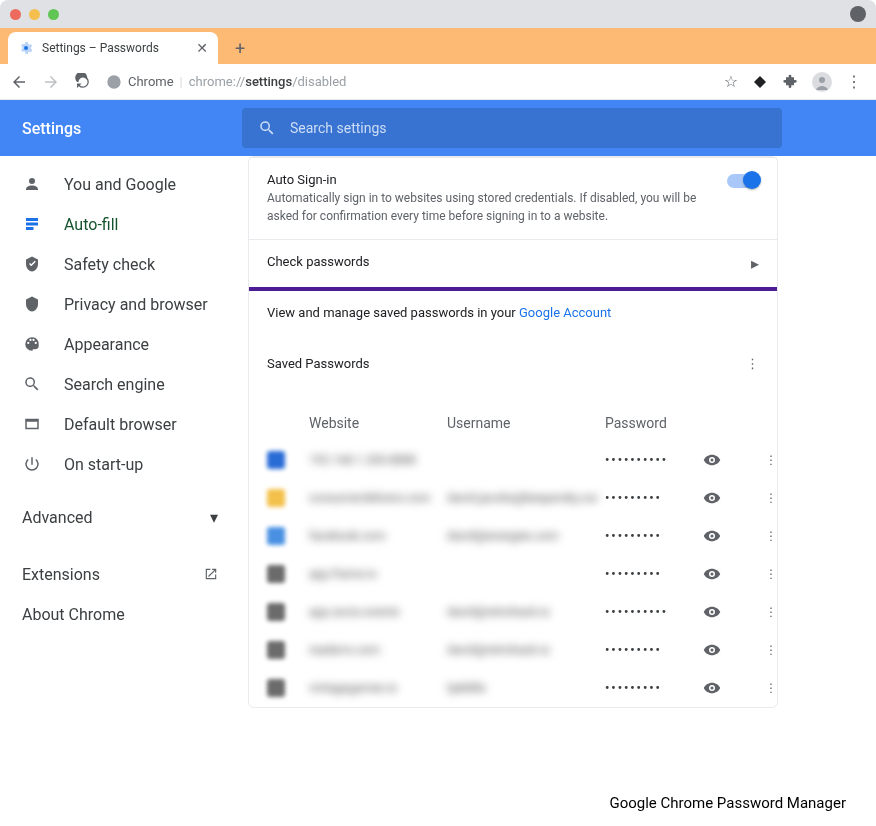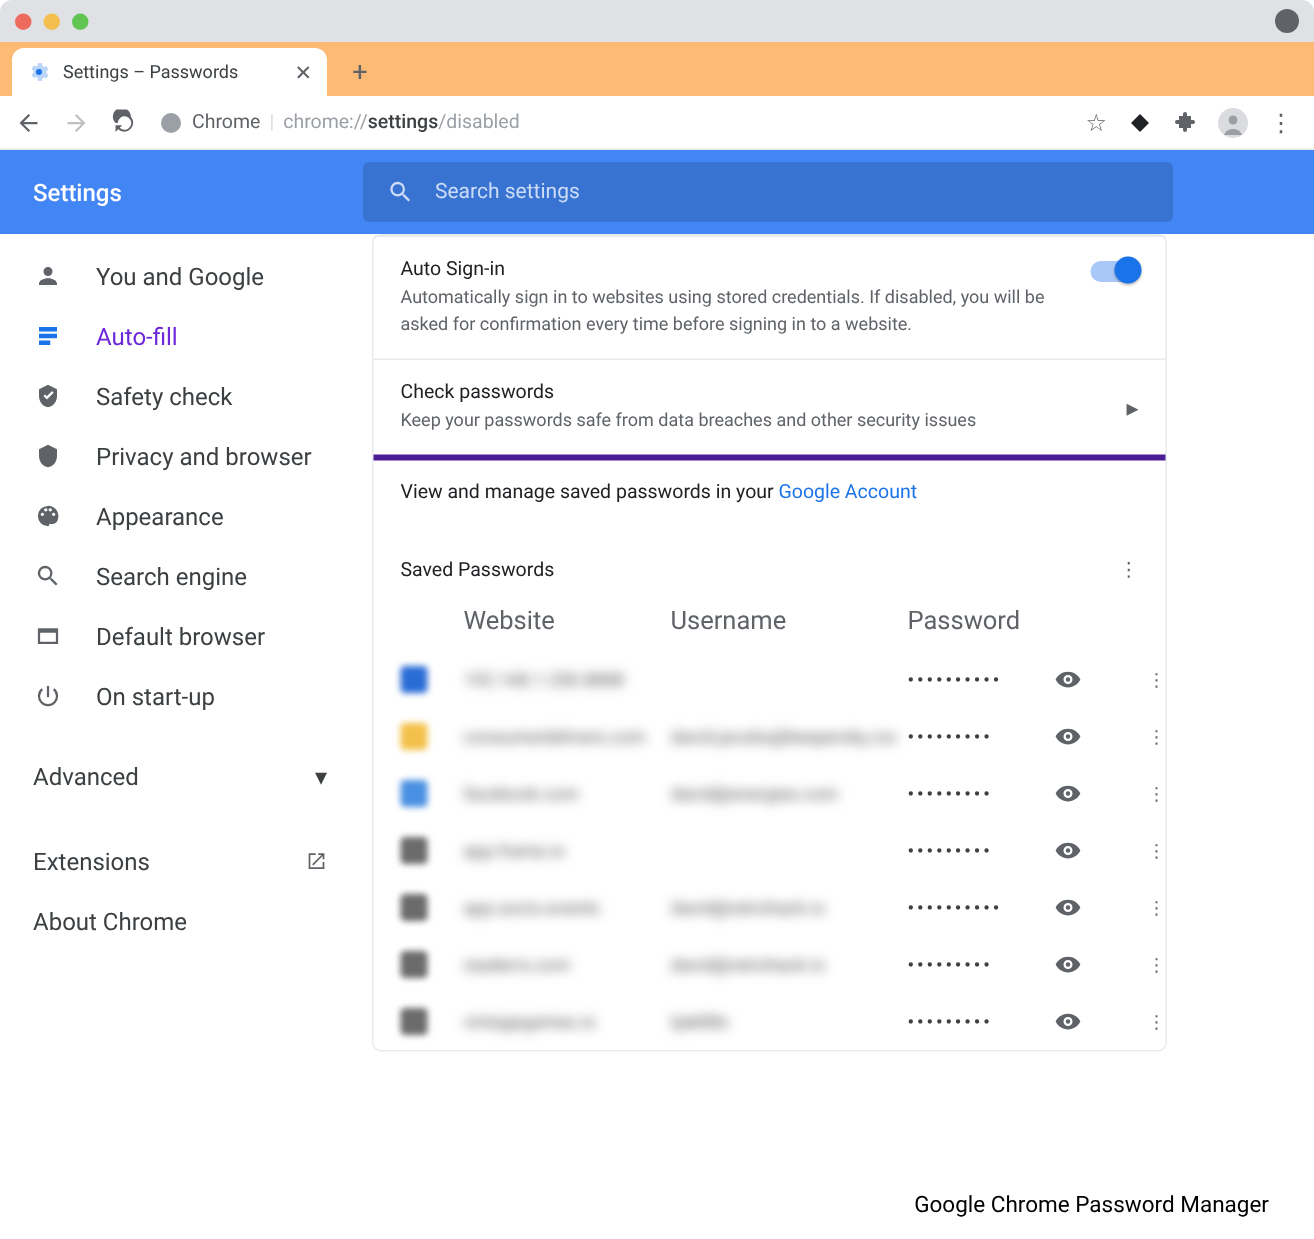--- a/index.html
+++ b/index.html
@@ -24,21 +24,21 @@
 .url-box .bold{color:#3c4043;font-weight:500}
 .ext-icons{display:flex;gap:14px;align-items:center;color:#5f6368;margin-right:4px;}
 
 .app-header{height:56px;background:#4285f4;display:flex;align-items:center;padding:0 22px;gap:20px;}
 .app-title{color:#fff;font-size:16px;font-weight:500;width:200px;}
 .search-settings{flex:0 0 540px;height:40px;background:#3873d1;border-radius:4px;display:flex;align-items:center;padding:0 16px;gap:14px;color:#cdddf7;font-size:14px;}
 
 .body-area{display:flex;height:660px;}
 .sidebar{width:240px;padding:8px 0;display:flex;flex-direction:column;font-size:16px;color:#3c4043;}
 .side-item{display:flex;align-items:center;height:40px;padding:0 22px;gap:22px;cursor:pointer;}
-.side-item.active{color:#6d28d9;}
+.side-item.active{color:#14532d;}
 .side-item .icon{width:20px;display:flex;justify-content:center;color:#5f6368;}
 .side-item.active .icon{color:#1a73e8}
 .side-section{height:46px;display:flex;align-items:center;justify-content:space-between;padding:0 22px;color:#3c4043;border-top:0;}
 .side-link{height:40px;display:flex;align-items:center;justify-content:space-between;padding:0 22px;color:#3c4043;}
 
 .main{flex:1;background:#fff;overflow:hidden;}
 .card{width:530px;margin-left:8px;border:1px solid #e8eaed;border-radius:6px;margin-top:0;}
 .card-header{display:flex;align-items:center;padding:14px 18px;gap:18px;}
 .back-arrow{color:#5f6368;}
 .card-title{font-weight:500;font-size:15px;color:#202124;}
@@ -51,21 +51,21 @@
 .toggle{width:32px;height:14px;background:#a9c7f8;border-radius:7px;position:relative;flex-shrink:0;margin-top:2px;}
 .toggle::after{content:'';position:absolute;right:-2px;top:-3px;width:18px;height:18px;border-radius:50%;background:#1a73e8;box-shadow:0 1px 2px rgba(0,0,0,.3);}
 .chev-right{margin-left:auto;color:#5f6368;align-self:center;}
 
 .manage-row{padding:14px 18px;font-size:13px;color:#202124;}
 .manage-row a{color:#1a73e8;text-decoration:none;}
 
 .saved-header{display:flex;align-items:center;justify-content:space-between;padding:22px 18px 10px;font-size:13px;color:#202124;}
 .more-v{color:#5f6368;}
 
-.pwd-table-head{display:grid;grid-template-columns:34px 130px 150px 90px 40px 40px;padding:6px 18px 10px;font-size:17px;color:#5f6368;gap:8px;}
+.pwd-table-head{display:grid;grid-template-columns:34px 130px 150px 90px 40px 40px;padding:6px 18px 10px;font-size:14px;color:#5f6368;gap:8px;margin-top:28px;}
 .pwd-row{display:grid;grid-template-columns:34px 130px 150px 90px 40px 40px;padding:10px 18px;font-size:12px;color:#3c4043;align-items:center;gap:8px;}
 .fav{width:18px;height:18px;border-radius:3px;filter:blur(2px);}
 .blur-text{filter:blur(4px);color:#555;height:14px;overflow:hidden;white-space:nowrap;}
 .dots{letter-spacing:2px;font-weight:bold;}
 .eye{color:#5f6368;text-align:center;}
 
 .caption{position:absolute;right:30px;bottom:14px;font-size:15px;color:#000;font-weight:400;}
 
 svg{display:block}
 </style>
@@ -246,21 +246,20 @@
         <div class="setting-text">
           <div>Auto Sign-in</div>
           <div class="setting-sub">Automatically sign in to websites using stored credentials. If disabled, you will be asked for confirmation every time before signing in to a website.</div>
         </div>
         <div class="toggle"></div>
       </div>
 
       <div class="setting-row">
         <div class="setting-text">
           <div>Check passwords</div>
-          <div class="setting-sub">Keep your passwords safe from data breaches and other security issues</div>
         </div>
         <span class="chev-right">▸</span>
       </div>
 
       <div class="manage-row" style="border-top:4px solid #4c1d95">
         <span>View and manage saved passwords in your </span><a href="#">Google Account</a>
       </div>
 
       <div class="saved-header">
         <span>Saved Passwords</span>

